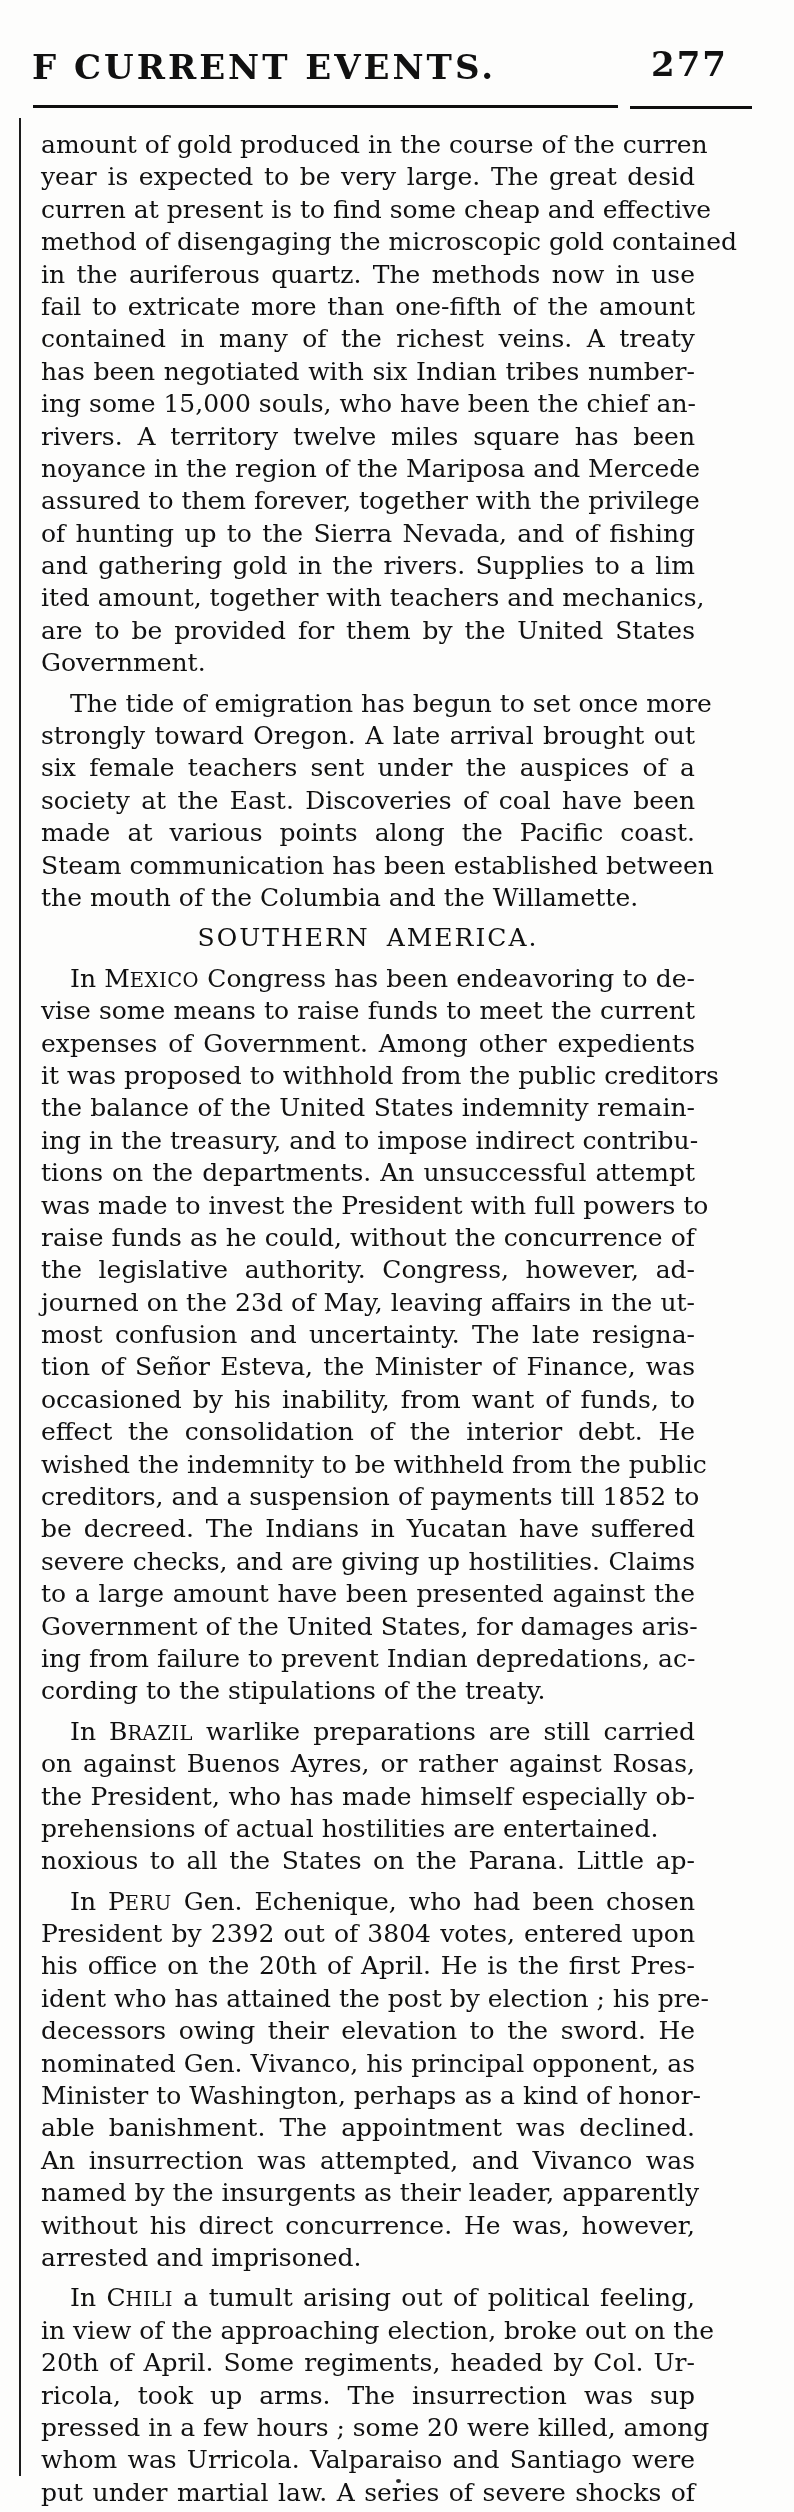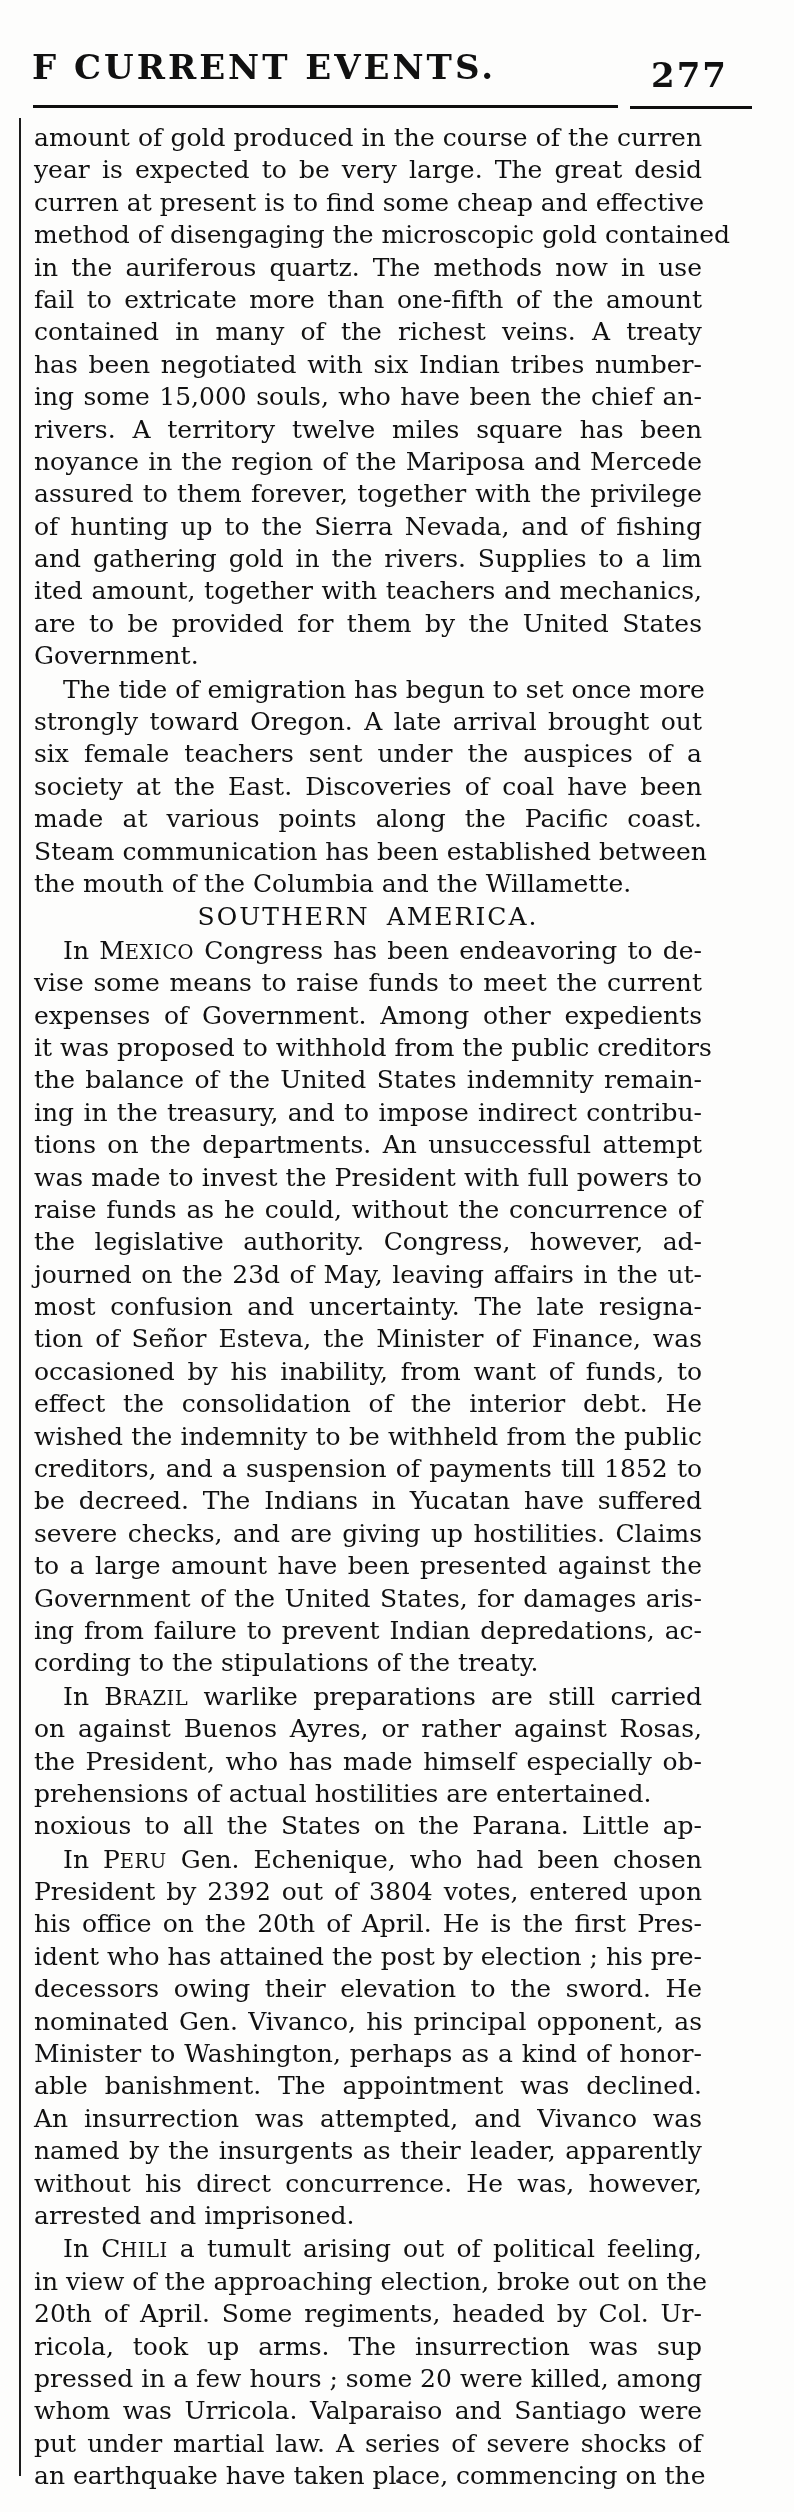--- a/index.html
+++ b/index.html
@@ -10,42 +10,42 @@
     color: #111;
     font-family: "DejaVu Serif", "Liberation Serif", serif;
     overflow: hidden;
   }
   .header-title {
     position: absolute; left: 32px; top: 50px;
     font-size: 34px; font-weight: bold;
     letter-spacing: 3px; line-height: 1; white-space: nowrap;
   }
   .page-number {
-    position: absolute; left: 651px; top: 58px;
+    position: absolute; left: 651px; top: 47px;
     font-size: 34px; font-weight: bold;
     letter-spacing: 2px; line-height: 1;
   }
   .header-rule {
     position: absolute; left: 33px; top: 105px;
     width: 585px; height: 3px; background: #0f0f0f;
   }
   .header-rule-end {
     position: absolute; left: 630px; top: 106px;
     width: 122px; height: 3px; background: #0f0f0f;
   }
   .column-rule {
     position: absolute; left: 19px; top: 118px;
     width: 2px; height: 2358px; background: #1c1c1c;
   }
   .text-column {
     position: absolute; left: 33px; top: 121px;
     width: 670px;
     font-size: 25px; line-height: 32.4px;
   }
-  .paragraph { margin: 1px; }
+  .paragraph { margin: 8px; }
   .line {
     text-align: justify;
     text-align-last: justify;
     height: 32.4px;
     white-space: nowrap;
   }
   .line.last {
     text-align: center;
     text-align-last: left;
   }

